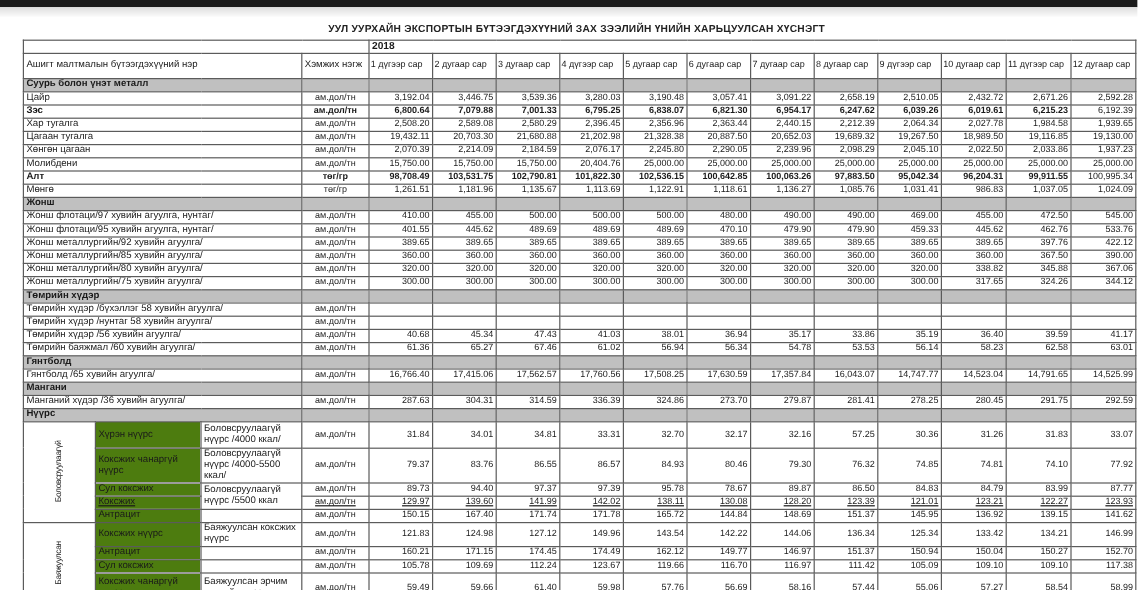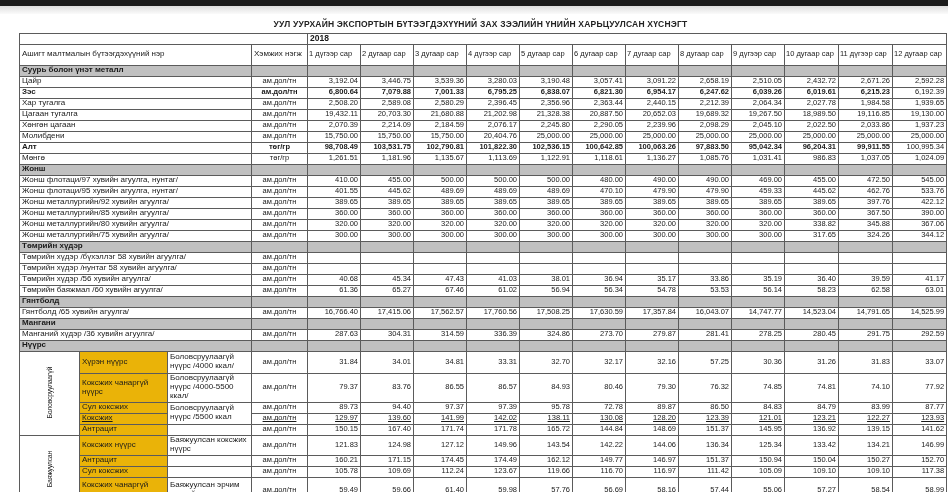--- a/index.html
+++ b/index.html
@@ -12,21 +12,21 @@
   .yr{font-weight:bold;font-size:8.5px;height:9px;}
   .top-empty{height:9px;}
   .mon{font-size:7.5px;height:20px;padding:0 1px;}
   .name-h{font-size:8px;}
   .unit-h{font-size:8px;}
   .name{text-align:left;}
   .unit{text-align:center;font-size:7.5px;}
   .num{text-align:right;font-size:7.5px;white-space:nowrap;}
   .section td{background:#c0c0c0;}
   .sec-label{font-weight:bold;font-size:8px;}
-  .sub{background:#eab308;text-align:left;}
+  .sub{background:#4d7c0f;text-align:left;}
   .desc{text-align:left;}
   .grp{text-align:center;padding:0;}
   .grp .vert{writing-mode:vertical-rl;transform:rotate(180deg);margin:0 auto;font-size:7px;letter-spacing:-.3px;white-space:nowrap;}
   .b{font-weight:bold;}
 </style>
 </head>
 <body>
 
 <div class="chrome-bar"></div>
 <div class="chrome-glow"></div>
@@ -530,21 +530,21 @@
       </tr>
       <tr style="height: 11px;">
         <td class="sub">Сул коксжих</td>
         <td rowspan="2" class="desc">Боловсруулаагүй нүүрс /5500 ккал</td>
         <td class="unit">ам.дол/тн</td>
         <td class="num">89.73</td>
         <td class="num">94.40</td>
         <td class="num">97.37</td>
         <td class="num">97.39</td>
         <td class="num">95.78</td>
-        <td class="num">72.78</td>
+        <td class="num">78.67</td>
         <td class="num">89.87</td>
         <td class="num">86.50</td>
         <td class="num">84.83</td>
         <td class="num">84.79</td>
         <td class="num">83.99</td>
         <td class="num">87.77</td>
       </tr>
       <tr style="height: 11px; text-decoration: underline;">
         <td class="sub">Коксжих</td>
         <td class="unit">ам.дол/тн</td>

